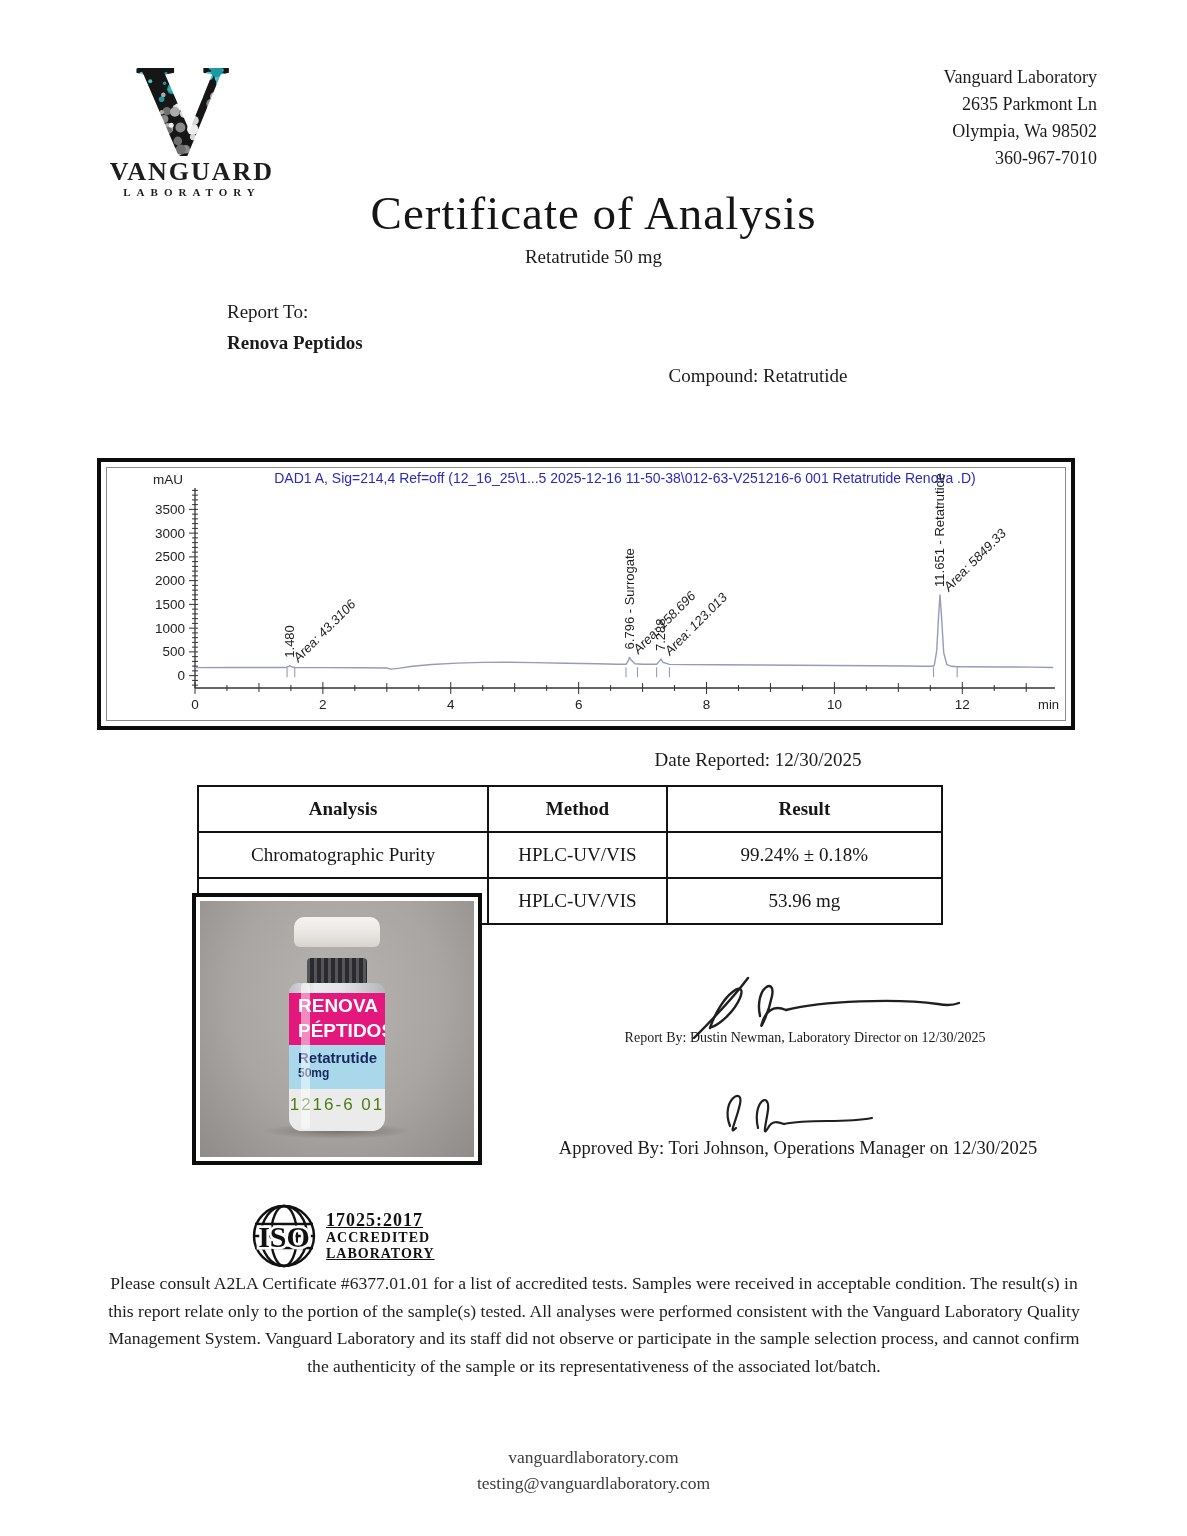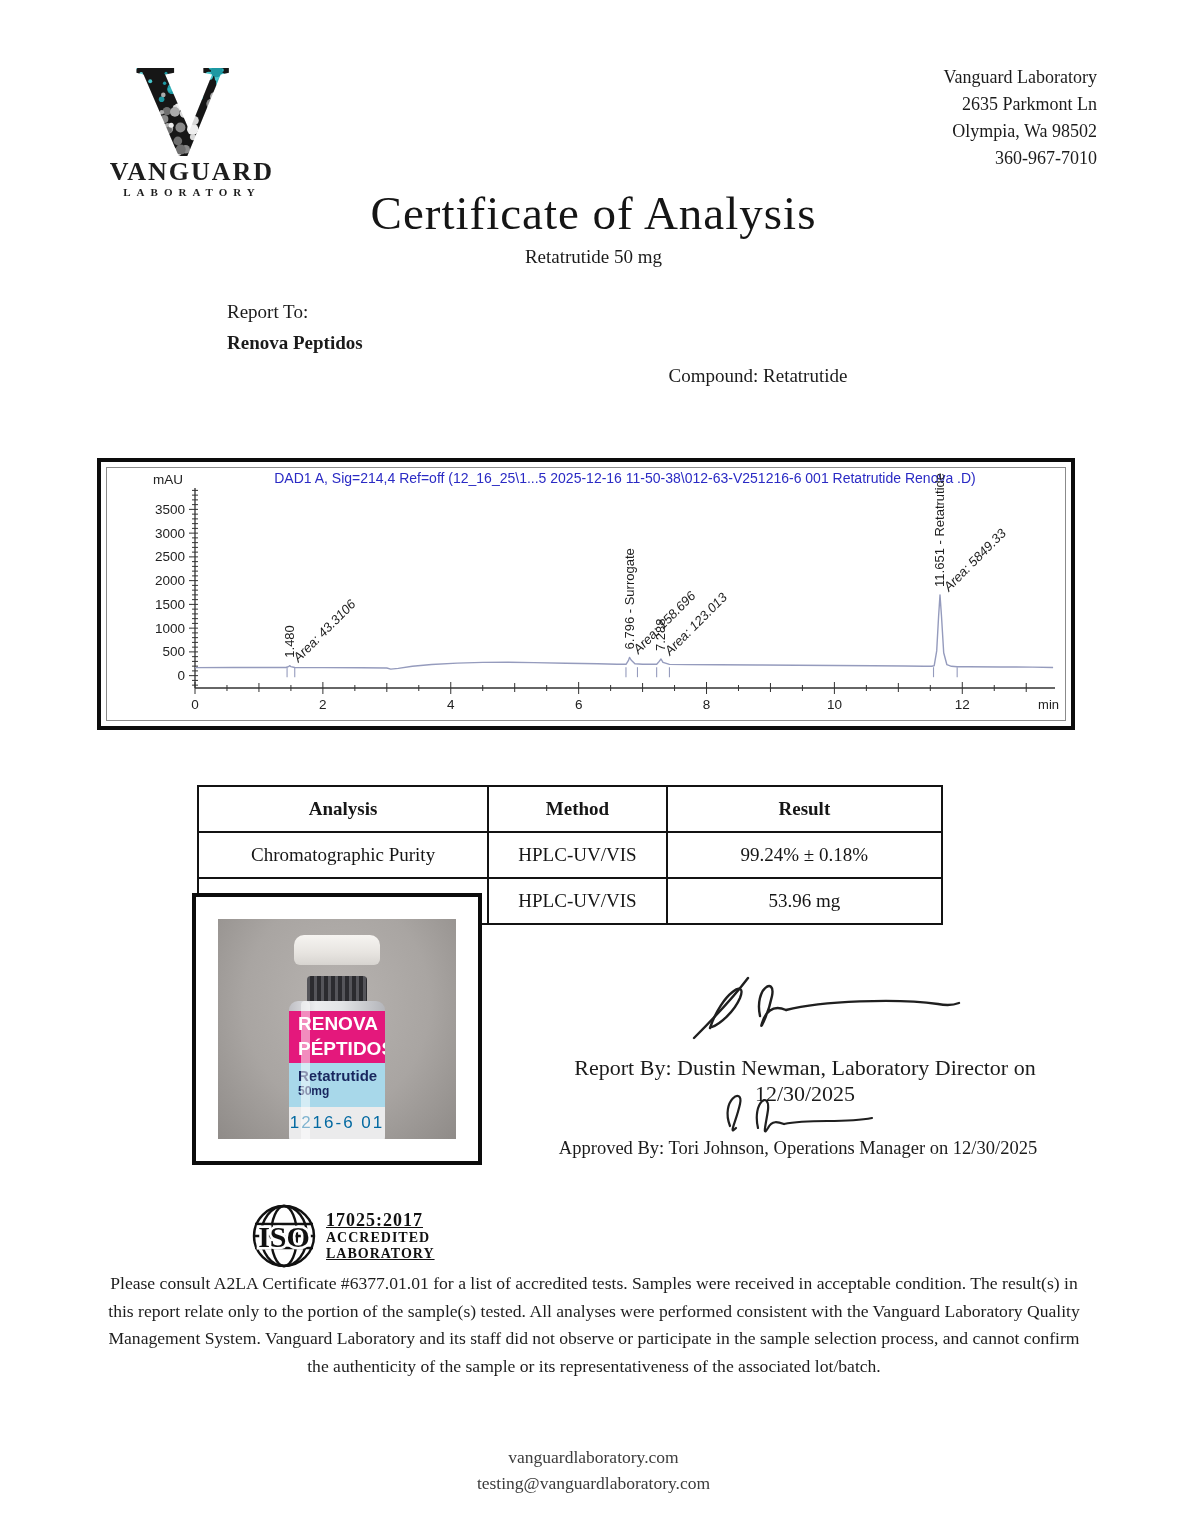--- a/index.html
+++ b/index.html
@@ -31,51 +31,51 @@
 
   
   .results{position:absolute;left:197px;top:785px;width:746px;border-collapse:collapse;
            font-size:19px;color:#161616;}
   .results th,.results td{border:2px solid #131313;text-align:center;padding:10px 4px;height:24px;}
   .results th{font-size:19px;font-weight:700;}
   .results col.c1{width:39%;} .results col.c2{width:24%;} .results col.c3{width:37%;}
 
   
   .vial-frame{position:absolute;left:192px;top:893px;width:290px;height:272px;
-              border:4px solid #0c0c0c;background:#fff;padding:22px;box-sizing:border-box;}
+              border:4px solid #0c0c0c;background:#fff;padding:4px;box-sizing:border-box;}
   .vial-photo{position:relative;width:100%;height:100%;overflow:hidden;
               background:radial-gradient(ellipse at 50% 38%,#b7b3b0 0%,#a9a5a2 55%,#8f8b88 100%);}
   .vial{position:absolute;left:50%;top:16px;width:100px;height:214px;transform:translateX(-50%);}
   .vial > div{position:absolute;left:50%;transform:translateX(-50%);}
   .vial-cap{top:0;width:86px;height:30px;border-radius:10px 10px 6px 6px;
             background:linear-gradient(180deg,#f6f4f1 0%,#e7e4e0 60%,#d7d4d0 100%);}
   .vial-cap-skirt{top:28px;width:78px;height:13px;border-radius:3px;
             background:repeating-linear-gradient(90deg,#efedе9 0 5px,#d5d2ce 5px 8px),#e3e0dc;}
   .vial-crimp{top:41px;width:60px;height:28px;border-radius:4px;
             background:repeating-linear-gradient(90deg,#55555a 0 3px,#2b2b2f 3px 7px),#3a3a3e;}
   .vial-body{top:66px;width:96px;height:148px;border-radius:9px 9px 13px 13px;overflow:hidden;
             background:linear-gradient(90deg,#bfbfc4 0%,#ecedef 28%,#e2e4e6 55%,#b4b5ba 100%);}
   .lbl-pink{height:52px;margin-top:10px;background:#e4187c;color:#fff;
             font-family:"Liberation Sans",sans-serif;font-weight:700;font-size:19px;line-height:25px;
             padding-left:9px;white-space:nowrap;overflow:hidden;}
   .lbl-blue{height:40px;background:#a8d8ea;color:#18265e;font-family:"Liberation Sans",sans-serif;
             padding:4px 0 0 9px;white-space:nowrap;overflow:hidden;}
   .lbl-blue .prod{font-weight:700;font-size:15px;line-height:17px;}
   .lbl-blue .dose{font-weight:700;font-size:12px;line-height:14px;}
-  .lbl-batch{height:36px;background:#ebebec;color:#0369a1;font-family:"Liberation Sans",sans-serif;
+  .lbl-batch{height:36px;background:#ebebec;color:#4d7c0f;font-family:"Liberation Sans",sans-serif;
             font-size:17px;letter-spacing:2px;text-align:center;padding-top:6px;}
   .vial-shine{top:66px;left:14px !important;transform:none !important;width:9px;height:146px;
             background:rgba(255,255,255,.5);border-radius:4px;}
   .vial-shadow{position:absolute;left:50%;transform:translateX(-50%);top:222px;width:150px;height:16px;
             background:radial-gradient(ellipse,rgba(60,56,52,.45) 0%,rgba(60,56,52,0) 70%);}
 
   
   .sig1{position:absolute;left:682px;top:968px;}
   .sig2{position:absolute;left:700px;top:1082px;}
-  .sig-caption1{position:absolute;left:555px;top:1055px;width:500px;text-align:center;font-size:22px;}
+  .sig-caption1{position:absolute;left:555px;top:1030px;width:500px;text-align:center;font-size:14px;}
   .sig-caption2{position:absolute;left:548px;top:1138px;width:500px;text-align:center;font-size:18.5px;}
 
   
   .iso{position:absolute;left:250px;top:1202px;display:flex;align-items:center;}
   .iso-text{margin-left:8px;font-weight:700;color:#111;line-height:1.15;}
   .iso-text .std{font-size:18px;text-decoration:underline;letter-spacing:1px;}
   .iso-text .acc{font-size:14px;letter-spacing:1px;}
   .iso-text .labw{font-size:14px;letter-spacing:1px;text-decoration:underline;}
 
   .disclaimer{position:absolute;left:99px;top:1270px;width:990px;text-align:center;
@@ -288,20 +288,21 @@
   <div class="report-to">
     <div>Report To:</div>
     <div class="client">Renova Peptidos</div>
   </div>
 
   <div class="sample-info">
     <div>Compound: Retatrutide</div>
     <div>Quantity: 50 mg</div>
     <div>Laboratory ID: V251216-6&nbsp;&nbsp;&nbsp;&nbsp;001</div>
     <div>Lot Number: R501225</div>
+    <div>Date Reported: 12/30/2025</div>
   </div>
 
   <div class="chart-box">
     <div class="chart-inner" id="chart-container">
         <svg viewBox="0 0 958 252" preserveAspectRatio="none">
           <text x="518" y="15" text-anchor="middle" font-family="Liberation Sans, DejaVu Sans, sans-serif" font-size="14" fill="#2a2ac4">DAD1 A, Sig=214,4 Ref=off (12_16_25\1...5 2025-12-16 11-50-38\012-63-V251216-6 001 Retatrutide Renova .D)</text>
           <line x1="88" y1="20" x2="88" y2="220" stroke="#333333" stroke-width="1.3"></line>
           <line x1="88" y1="220" x2="948" y2="220" stroke="#333333" stroke-width="1.3"></line>
           <line x1="85" y1="217.14964370546318" x2="91" y2="217.14964370546318" stroke="#333333" stroke-width="1"></line>
           <line x1="85" y1="212.39904988123516" x2="91" y2="212.39904988123516" stroke="#333333" stroke-width="1"></line>

